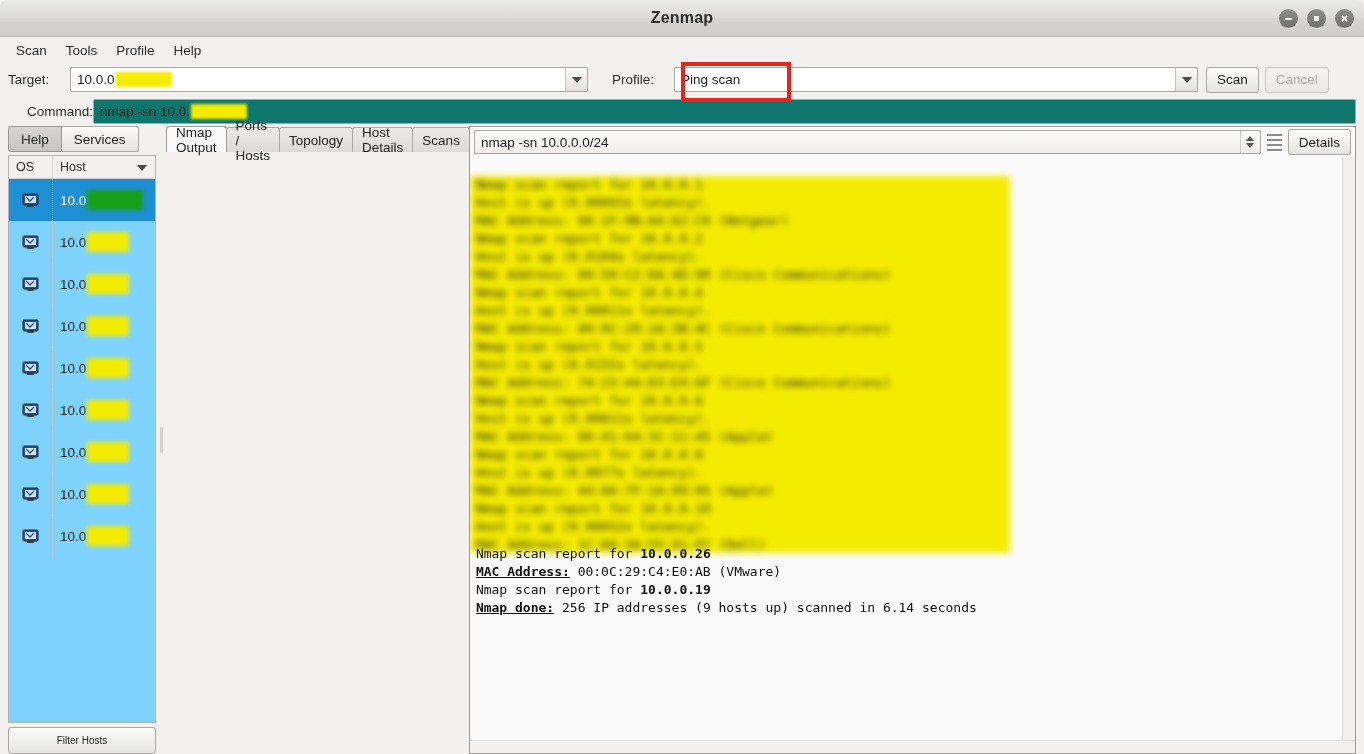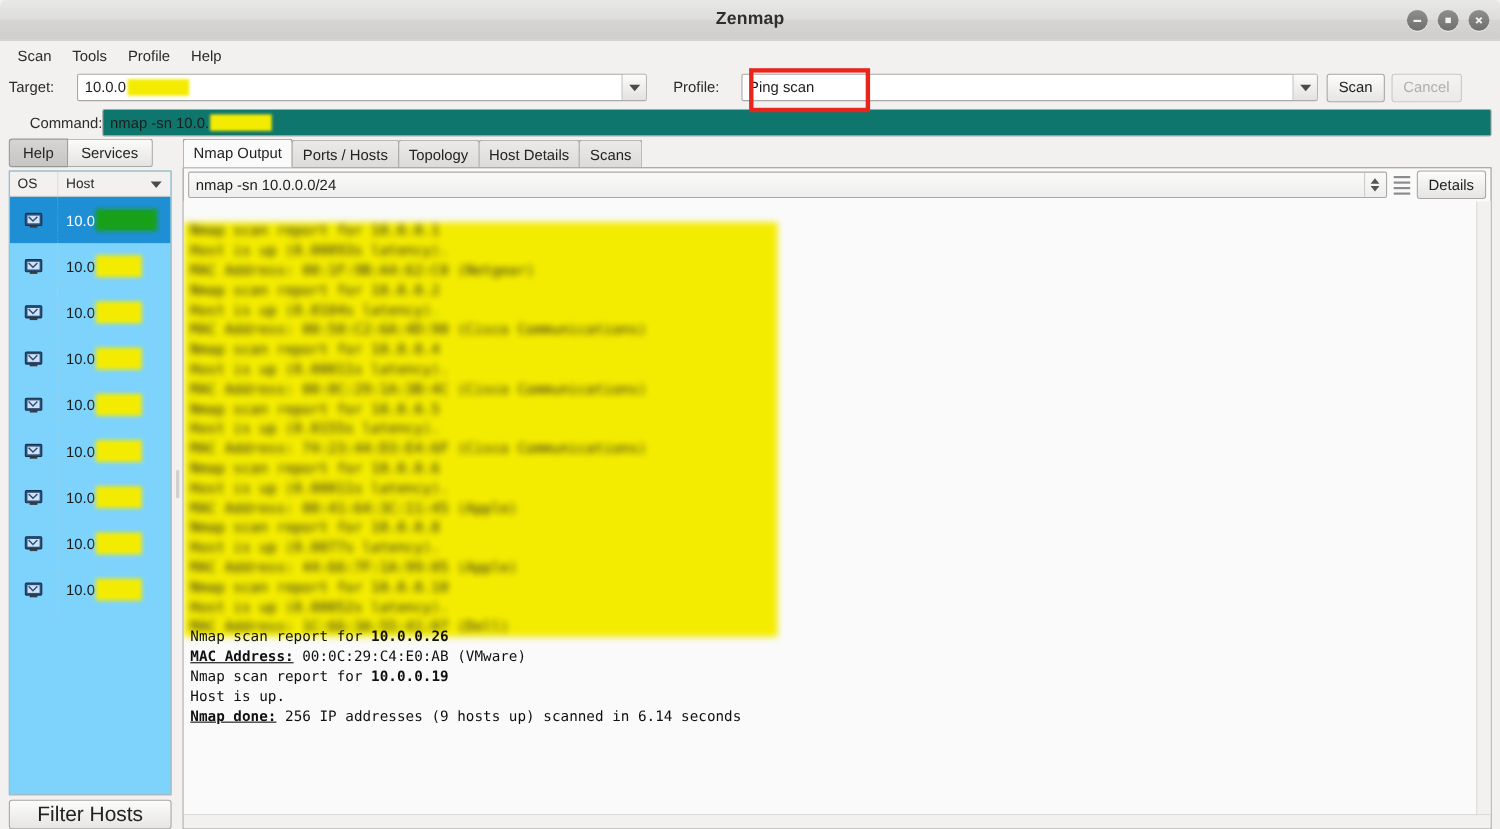--- a/index.html
+++ b/index.html
@@ -147,31 +147,31 @@
   .hostrow.sel .hostcell { color: #fff; }
   .hostrow.sel .oscell { border-right-color: #4aa6de; }
   .hostip { white-space: nowrap; }
   .hr-redact { display: inline-block; height: 20px; background: #f4ec00; filter: blur(2px); margin-left: 1px; }
   .hostrow.sel .hr-redact { background: #18a018; }
 
   .osicon { width: 17px; height: 15px; display: block; }
 
   .filterbtn {
     margin-top: 4px; height: 27px; flex: 0 0 27px;
-    font-size: 19px; color: #222; border: 1px solid #a9a8a6; border-radius: 3px;
+    font-size: 10px; color: #222; border: 1px solid #a9a8a6; border-radius: 3px;
     background: linear-gradient(to bottom,#fcfcfb,#e6e5e3);
     display: flex; align-items: center; justify-content: center; cursor: default;
   }
 
   
   .splitter { width: 10px; flex: 0 0 10px; display: flex; align-items: center; justify-content: center; }
   .splitter .grip { width: 3px; height: 26px; background: #d2d1cf; border-radius: 2px; }
 
   
-  .rightpane { flex: 1; min-width: 0; display: flex; flex-direction: column; }
+  .rightpane { flex: 1; min-width: 0; display: flex; flex-direction: row; }
   .tabbar { display: flex; height: 26px; flex: 0 0 26px; align-items: flex-end; }
   .tab {
     font-size: 13.5px; color: #222; padding: 0 9px; height: 25px;
     display: flex; align-items: center;
     border: 1px solid #a9a8a6; border-bottom: none;
     background: linear-gradient(to bottom,#eceae8,#dcdbd9);
     border-top-left-radius: 3px; border-top-right-radius: 3px;
     margin-right: -1px; cursor: default;
   }
   .tab.active { background: #fafafa; height: 26px; border-color: #9b9a98; position: relative; z-index: 2; }
@@ -456,21 +456,21 @@
               <i></i>
               <i></i>
               <i></i>
             </div>
           <div class="btn">Details</div>
         </div>
 
         <div class="output">
           <div><span>Starting Nmap 7.80 ( </span><a href="#">https://nmap.org</a><span> ) at </span><b>2019-11-25 09:35 EST</b></div>
           <div class="blurblock" id="blurblock" style="top: 19px; width: 540px; height: 377px;"><div>Nmap scan report for 10.0.0.1</div><div>Host is up (0.00093s latency).</div><div>MAC Address: 00:1F:9B:A4:62:C0 (Netgear)</div><div>Nmap scan report for 10.0.0.2</div><div>Host is up (0.0104s latency)<span class="g">.</span></div><div>MAC Address: 00:50:C2:6A:4D:90 (Cisco Communications)</div><div>Nmap scan report for 10.0.0.4</div><div>Host is up (0.00011s latency).</div><div>MAC Address: 00:0C:29:1A:3B:4C (Cisco Communications)</div><div>Nmap scan report for 10.0.0.5</div><div>Host is up (0.0155s latency).</div><div>MAC Address: 74:23:44:D3:E4:6F (Cisco Communications)</div><div>Nmap scan report for 10.0.0.6</div><div>Host is up (0.00011s latency).</div><div>MAC Address: 00:41:64:3C:11:45 (Apple)</div><div>Nmap scan report for 10.0.0.8</div><div>Host is up (0.0077s latency).</div><div>MAC Address: 44:66:7F:1A:99:05 (Apple)</div><div>Nmap scan report for 10.0.0.10</div><div>Host is up (0.00052s latency).</div><div>MAC Address: 1C:66:3A:55:41:07 (Dell)</div></div>
-          <div id="output-tail" style="position:absolute;left:6px;top:388px"><div>Nmap scan report for <b>10.0.0.26</b></div><div><u>MAC Address:</u> 00:0C:29:C4:E0:AB (VMware)</div><div>Nmap scan report for <b>10.0.0.19</b></div><div>Host is up.</div><div><u>Nmap done:</u> 256 IP addresses (9 hosts up) scanned in 6.14 seconds</div></div>
+          <div id="output-tail" style="position:absolute;left:6px;top:388px"><div>Nmap scan report for <b>10.0.0.26</b></div><div><u>MAC Address:</u> 00:0C:29:C4:E0:AB (VMware)</div><div>Nmap scan report for <b>10.0.0.19</b></div><div><u>Nmap done:</u> 256 IP addresses (9 hosts up) scanned in 6.14 seconds</div></div>
           <div class="vscroll"></div>
         </div>
         <div class="hscroll"></div>
       </div>
     </div>
   </div>
 
   <div class="redbox"></div>
 </div>
 

